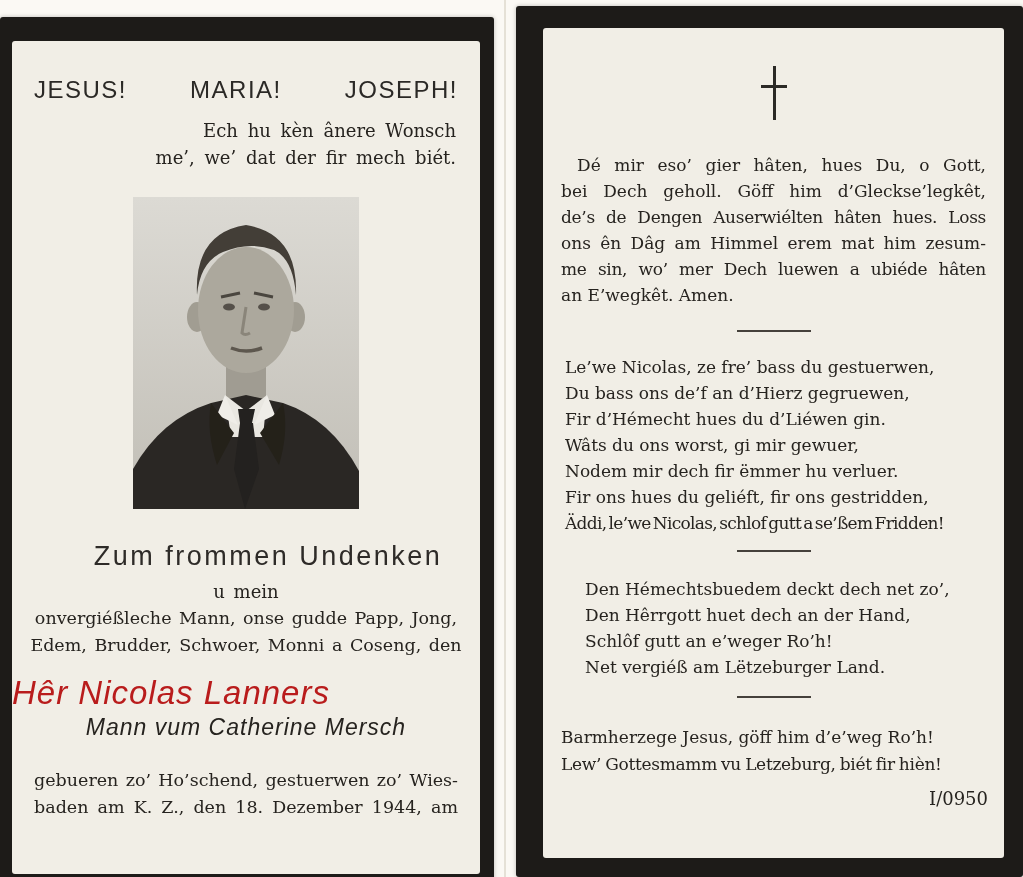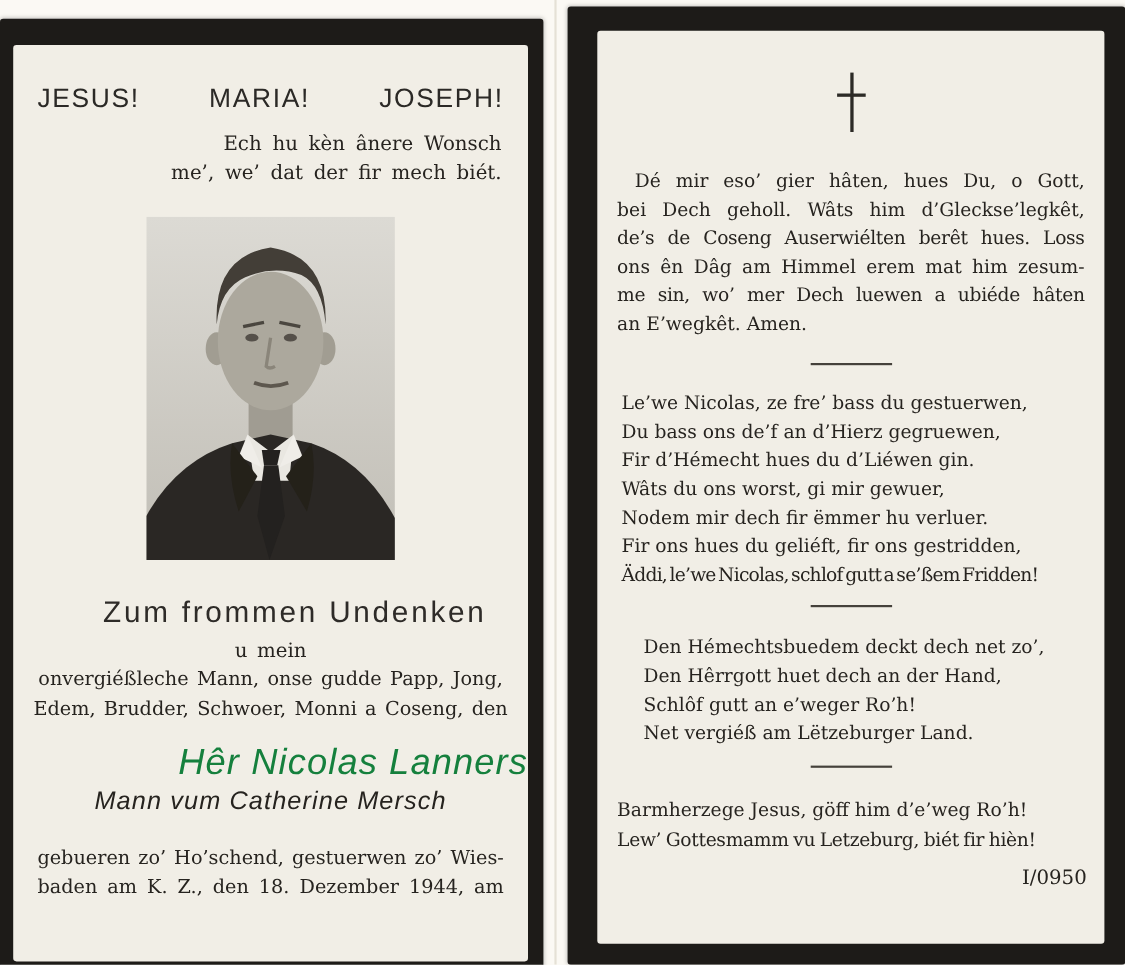--- a/index.html
+++ b/index.html
@@ -16,22 +16,22 @@
   
   .invocation-row{display:flex;justify-content:space-between;margin-top:34px;padding:0 22px;
     font-family:"Liberation Sans",sans-serif;font-size:24px;letter-spacing:1.5px;color:#2b2926;line-height:30px;}
   .motto{margin-top:12px;padding-right:24px;text-align:right;font-size:18px;line-height:27px;word-spacing:4px;}
   .photo-wrap{width:226px;height:312px;margin:26px auto 0;}
   .photo-wrap svg{display:block;width:226px;height:312px;}
   .heading-zum{margin-top:30px;text-align:center;font-family:"Liberation Sans",sans-serif;
     font-size:27px;letter-spacing:2.5px;color:#2e2b28;line-height:34px;font-weight:400;padding-left:44px;}
   .dedication-sm{margin-top:6px;text-align:center;font-size:18px;line-height:26px;word-spacing:3px;}
   .dedication-line{text-align:center;font-size:17.5px;line-height:27px;word-spacing:2px;}
-  .deceased-name{margin-top:14px;text-align:right;font-family:"Liberation Sans",sans-serif;
-    font-style:italic;font-size:33px;letter-spacing:1px;color:#15803d;line-height:40px;font-weight:400;}
+  .deceased-name{margin-top:14px;text-align:left;font-family:"Liberation Sans",sans-serif;
+    font-style:italic;font-size:33px;letter-spacing:1px;color:#b91c1c;line-height:40px;font-weight:400;}
   .spouse-line{text-align:center;font-family:"Liberation Sans",sans-serif;font-style:italic;
     font-size:23px;letter-spacing:1px;color:#26231f;line-height:28px;font-weight:400;}
   .vita{margin-top:26px;padding:0 22px;font-size:17.5px;line-height:27px;}
   .just{text-align:justify;text-align-last:justify;}
   
   .cross{position:relative;width:26px;height:54px;margin:38px auto 0;}
   .cross .v{position:absolute;left:12px;top:0;width:3px;height:54px;background:#2c2a26;}
   .cross .h{position:absolute;left:0;top:19px;width:26px;height:3px;background:#2c2a26;}
   .prayer{margin-top:32px;padding:0 18px;font-size:17px;line-height:26px;}
   .indent{text-indent:16px;}
@@ -117,22 +117,22 @@
   <div class="card card-right">
     <div class="inner">
 
       <div class="cross">
         <div class="v"></div>
         <div class="h"></div>
       </div>
 
       <div class="prayer serif">
         <div class="just indent">Dé mir eso’ gier hâten, hues Du, o Gott,</div>
-        <div class="just">bei Dech geholl.  Wâts him d’Gleckse’legkêt,</div>
-        <div class="just tight-sm">de’s de Coseng Auserwiélten berêt hues.  Loss</div>
+        <div class="just">bei Dech geholl.  Göff him d’Gleckse’legkêt,</div>
+        <div class="just tight-sm">de’s de Dengen Auserwiélten hâten hues.  Loss</div>
         <div class="just">ons ên Dâg am Himmel erem mat him zesum-</div>
         <div class="just tight-sm">me sin, wo’ mer Dech luewen a ubiéde hâten</div>
         <div>an E’wegkêt.  Amen.</div>
       </div>
 
       <hr class="divider">
 
       <div class="poem1 serif">
         <div>Le’we Nicolas, ze fre’ bass du gestuerwen,</div>
         <div>Du bass ons de’f an d’Hierz gegruewen,</div>

